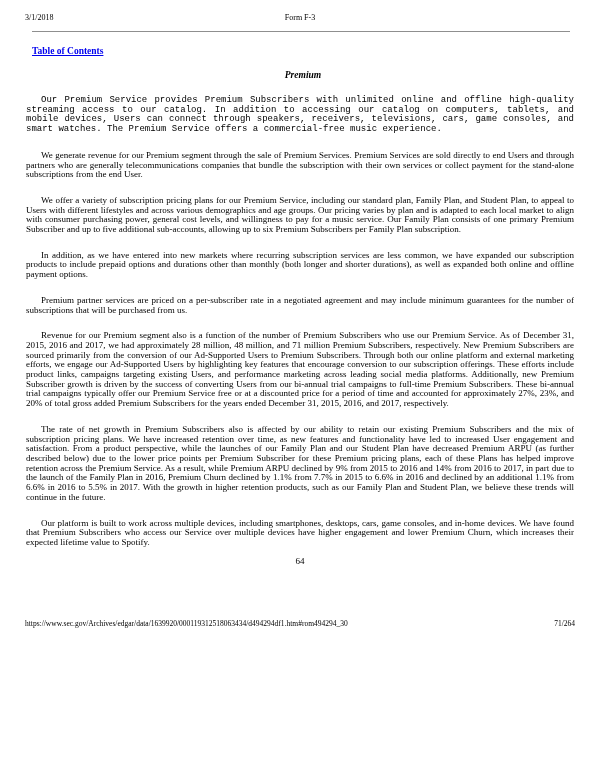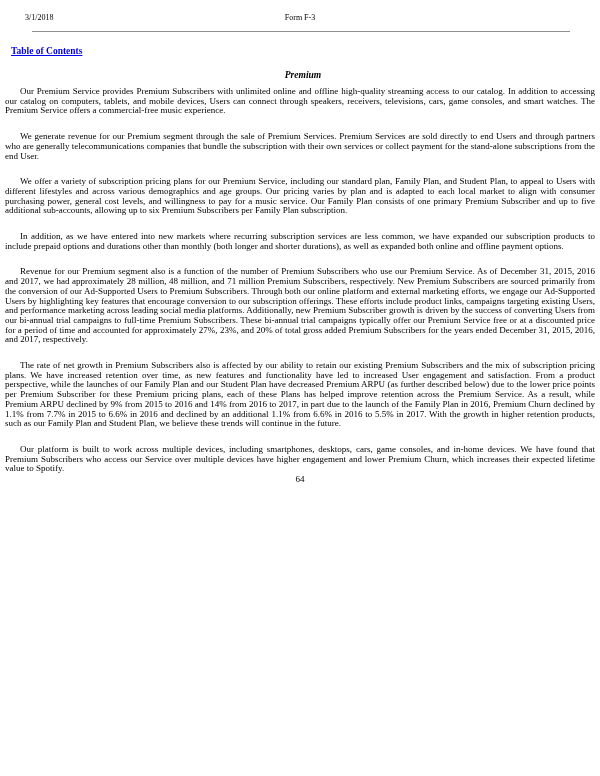--- a/index.html
+++ b/index.html
@@ -21,21 +21,21 @@
   .header .h-left { position: relative; z-index: 2; }
   .header .h-center {
     position: absolute; left: 0; right: 0; top: 13px;
     text-align: center; z-index: 1;
   }
   .rule {
     height: 1px;
     background: #8f8f8f;
     margin: 9px 30px 0 32px;
   }
-  .content { padding: 0 5px; }
+  .content { padding: 0 26px; }
   .toc-link {
     display: inline-block;
     margin: 14px 0 0 6px;
     color: #0000EE;
     font-weight: bold;
     font-size: 9.5px;
     text-decoration: underline;
     cursor: pointer;
   }
   .section-heading {
@@ -45,23 +45,23 @@
     font-size: 9.5px;
     text-align: center;
   }
   p.body-para {
     margin: 16px 0 0 0;
     font-size: 9px;
     line-height: 9.7px;
     text-align: justify;
     text-indent: 15px;
   }
-  p.body-para.first { margin-top: 7px; }
+  p.body-para.first { margin-top: 16px; font-family: Liberation Mono, monospace; }
   .page-number {
-    margin-top: 0;
+    margin-top: 8px;
     text-align: center;
     font-size: 9px;
   }
   .footer {
     position: absolute;
     left: 25px;
     right: 25px;
     bottom: 12px;
     display: flex;
     justify-content: space-between;
@@ -83,21 +83,26 @@
 
   <div class="content">
     <a class="toc-link" href="#">Table of Contents</a>
 
     <div class="section-heading">Premium</div>
 
     <p class="body-para first">Our Premium Service provides Premium Subscribers with unlimited online and offline high-quality streaming access to our catalog. In addition to accessing our catalog on computers, tablets, and mobile devices, Users can connect through speakers, receivers, televisions, cars, game consoles, and smart watches. The Premium Service offers a commercial-free music experience.</p>
     <p class="body-para">We generate revenue for our Premium segment through the sale of Premium Services. Premium Services are sold directly to end Users and through partners who are generally telecommunications companies that bundle the subscription with their own services or collect payment for the stand-alone subscriptions from the end User.</p>
     <p class="body-para">We offer a variety of subscription pricing plans for our Premium Service, including our standard plan, Family Plan, and Student Plan, to appeal to Users with different lifestyles and across various demographics and age groups. Our pricing varies by plan and is adapted to each local market to align with consumer purchasing power, general cost levels, and willingness to pay for a music service. Our Family Plan consists of one primary Premium Subscriber and up to five additional sub-accounts, allowing up to six Premium Subscribers per Family Plan subscription.</p>
     <p class="body-para">In addition, as we have entered into new markets where recurring subscription services are less common, we have expanded our subscription products to include prepaid options and durations other than monthly (both longer and shorter durations), as well as expanded both online and offline payment options.</p>
+    <p class="body-para">Premium partner services are priced on a per-subscriber rate in a negotiated agreement and may include minimum guarantees for the number of subscriptions that will be purchased from us.</p>
     <p class="body-para">Revenue for our Premium segment also is a function of the number of Premium Subscribers who use our Premium Service. As of December 31, 2015, 2016 and 2017, we had approximately 28 million, 48 million, and 71 million Premium Subscribers, respectively. New Premium Subscribers are sourced primarily from the conversion of our Ad-Supported Users to Premium Subscribers. Through both our online platform and external marketing efforts, we engage our Ad-Supported Users by highlighting key features that encourage conversion to our subscription offerings. These efforts include product links, campaigns targeting existing Users, and performance marketing across leading social media platforms. Additionally, new Premium Subscriber growth is driven by the success of converting Users from our bi-annual trial campaigns to full-time Premium Subscribers. These bi-annual trial campaigns typically offer our Premium Service free or at a discounted price for a period of time and accounted for approximately 27%, 23%, and 20% of total gross added Premium Subscribers for the years ended December 31, 2015, 2016, and 2017, respectively.</p>
     <p class="body-para">The rate of net growth in Premium Subscribers also is affected by our ability to retain our existing Premium Subscribers and the mix of subscription pricing plans. We have increased retention over time, as new features and functionality have led to increased User engagement and satisfaction. From a product perspective, while the launches of our Family Plan and our Student Plan have decreased Premium ARPU (as further described below) due to the lower price points per Premium Subscriber for these Premium pricing plans, each of these Plans has helped improve retention across the Premium Service. As a result, while Premium ARPU declined by 9% from 2015 to 2016 and 14% from 2016 to 2017, in part due to the launch of the Family Plan in 2016, Premium Churn declined by 1.1% from 7.7% in 2015 to 6.6% in 2016 and declined by an additional 1.1% from 6.6% in 2016 to 5.5% in 2017. With the growth in higher retention products, such as our Family Plan and Student Plan, we believe these trends will continue in the future.</p>
     <p class="body-para">Our platform is built to work across multiple devices, including smartphones, desktops, cars, game consoles, and in-home devices. We have found that Premium Subscribers who access our Service over multiple devices have higher engagement and lower Premium Churn, which increases their expected lifetime value to Spotify.</p>
 
     <div class="page-number">64</div>
   </div>
 
+  <div class="footer">
+    <span>https://www.sec.gov/Archives/edgar/data/1639920/000119312518063434/d494294df1.htm#rom494294_30</span>
+    <span>71/264</span>
+  </div>
 
 </div>
 
 </body></html>

